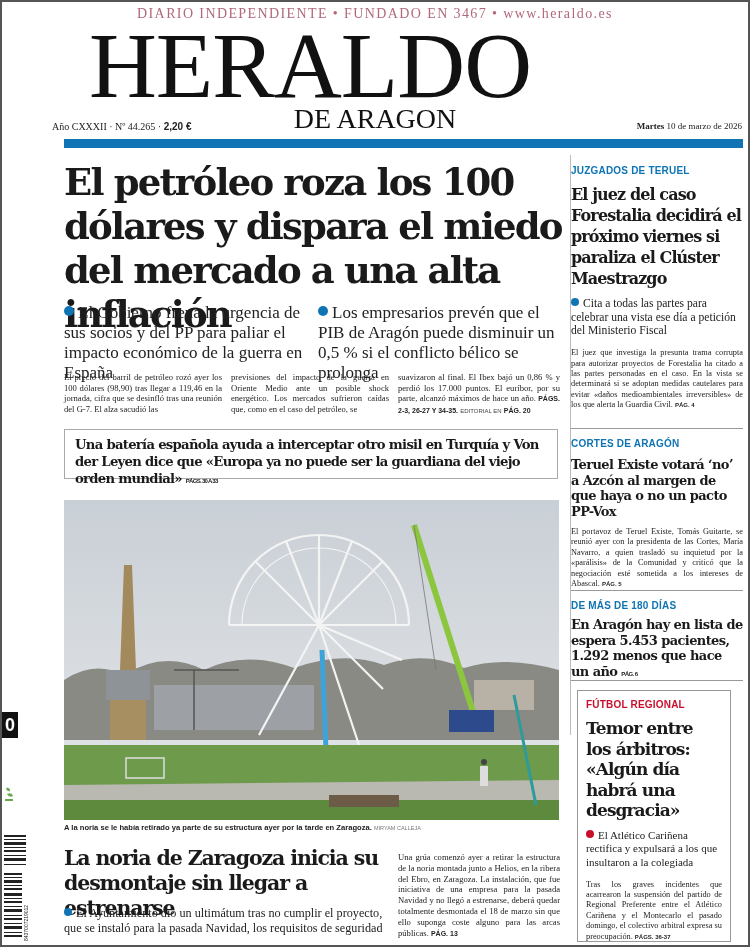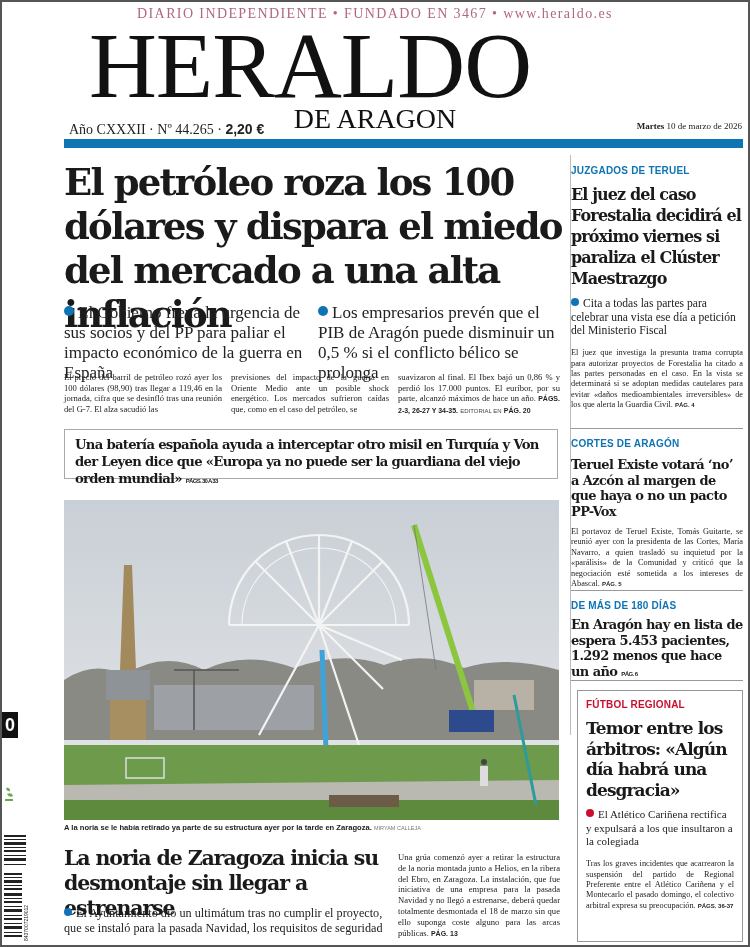--- a/index.html
+++ b/index.html
@@ -11,21 +11,21 @@
   .frame-bottom { position: absolute; left: 0; bottom: 0; width: 750px; height: 2px; background: #555; }
 
   
   .tagline { position: absolute; top: 6px; left: 0; width: 750px; text-align: center;
     font-family: "Liberation Serif", serif; font-size: 14px; letter-spacing: 1.4px; color: #b0687a; }
   .brand { position: absolute; top: 18px; left: 0; width: 620px; text-align: center;
     font-family: "Liberation Serif", serif; font-size: 94px; line-height: 94px; color: #111;
     letter-spacing: -1px; transform: scaleX(1.0); }
   .brand-sub { position: absolute; top: 103px; left: 0; width: 750px; text-align: center;
     font-family: "Liberation Serif", serif; font-size: 28px; color: #111; letter-spacing: 0px; }
-  .edition { position: absolute; top: 121px; left: 69px; font-family: "Liberation Serif", serif; font-size: 14px; color: #222; }
+  .edition { position: absolute; top: 121px; left: 52px; font-family: "Liberation Serif", serif; font-size: 10px; color: #222; }
   .edition b { font-family: "Liberation Sans", sans-serif; font-weight: bold; }
   .dateline { position: absolute; top: 121px; right: 8px; font-family: "Liberation Serif", serif; font-size: 9px; color: #222; }
   .dateline b { font-family: Liberation Serif, serif; font-weight: bold; }
   .rule-blue { position: absolute; top: 139px; left: 64px; width: 679px; height: 9px; background: #0f74b4; }
 
   
   .lead-title { position: absolute; top: 160px; left: 64px; width: 500px;
     font-family: "DejaVu Serif", serif; font-weight: bold; font-size: 37px; line-height: 44px;
     letter-spacing: -1.8px; color: #1a1a1a; }
   .bullet { display: inline-block; width: 10px; height: 10px; border-radius: 50%; margin-right: 4px; vertical-align: 2px; }
@@ -54,21 +54,21 @@
   
   .rc { position: absolute; left: 571px; width: 172px; }
   .rc-divider { position: absolute; left: 571px; width: 172px; height: 1px; background: #999; }
   .vline { position: absolute; left: 570px; top: 155px; width: 1px; height: 580px; background: #bbb; }
   .kicker { font-family: "Liberation Sans", sans-serif; font-weight: bold; font-size: 10px; color: #0f74b4; letter-spacing: 0.2px; }
   .kicker.red { color: #c8102e; }
   .rc-head { font-family: "DejaVu Serif", serif; font-weight: bold; font-size: 16px; line-height: 21px; letter-spacing: -0.9px; color: #1a1a1a; margin-top: 8px; }
   .rc-head.small { font-size: 13px; line-height: 15.5px; letter-spacing: -0.6px; }
   .rc-sub { font-family: "Liberation Serif", serif; font-size: 11.6px; line-height: 13.7px; color: #222; margin-top: 8px; }
   .rc-body { font-family: "Liberation Serif", serif; font-size: 8.3px; line-height: 10.4px; color: #222; margin-top: 10px; text-align: justify; }
-  .rc-box { position: absolute; left: 577px; top: 690px; width: 166px; height: 252px; border: 1px solid #999; padding: 8px 8px; }
+  .rc-box { position: absolute; left: 577px; top: 690px; width: 154px; height: 252px; border: 1px solid #999; padding: 8px 8px; }
 
   
   .zero-badge { position: absolute; left: 2px; top: 712px; width: 16px; height: 26px; background: #111; color: #fff;
     font-family: "Liberation Sans", sans-serif; font-weight: bold; font-size: 18px; line-height: 26px; text-align: center; }
   .leaf { position: absolute; left: 4px; top: 786px; width: 10px; height: 16px; }
   .barcode { position: absolute; left: 4px; top: 835px; width: 26px; height: 108px; }
 </style>
 </head>
 <body>
 

